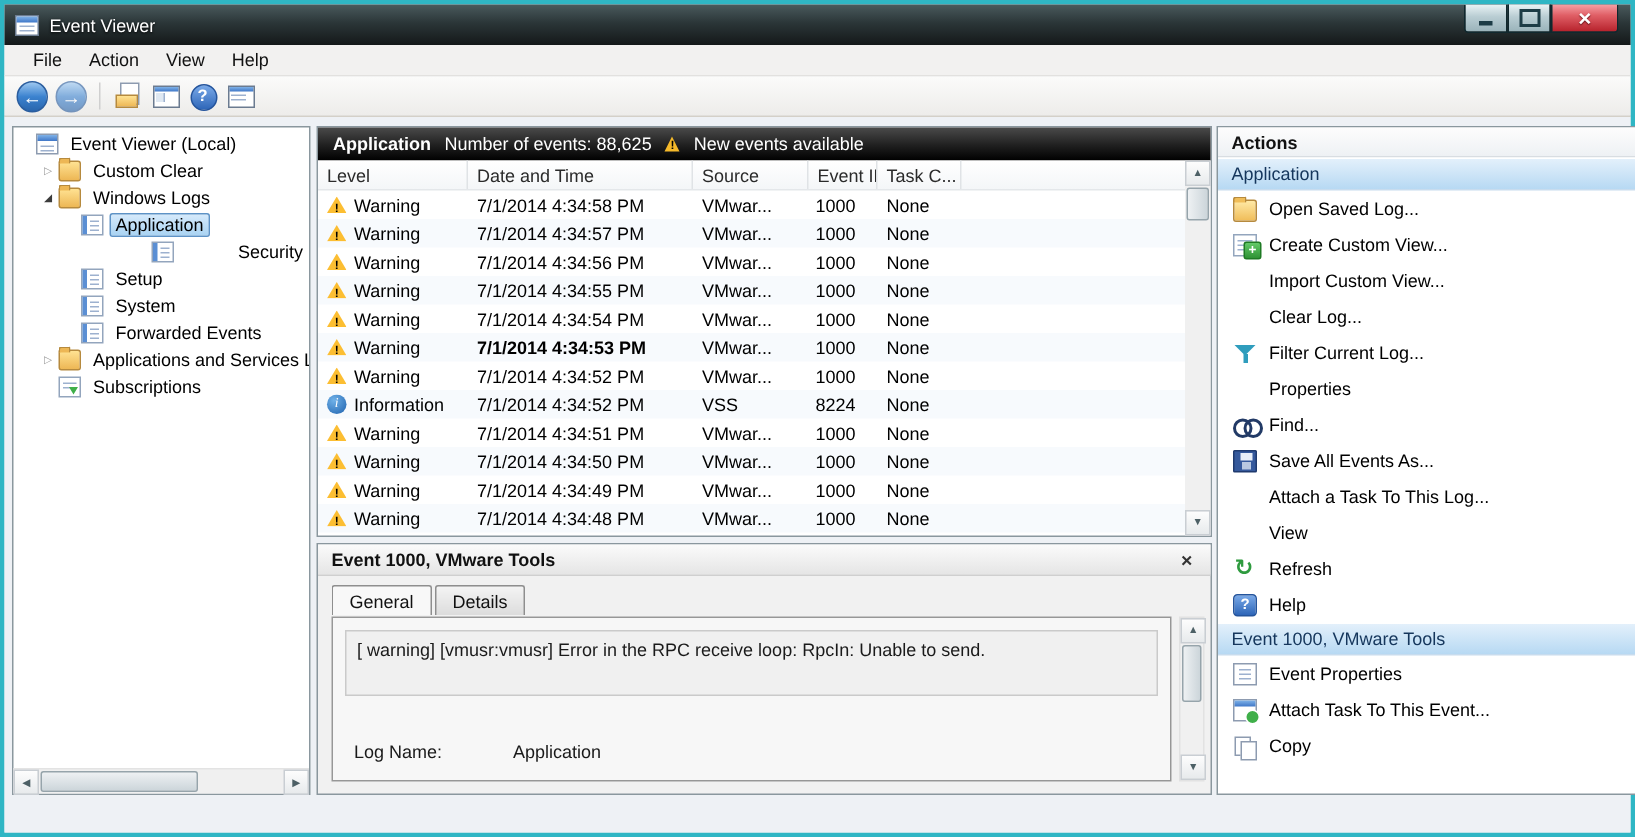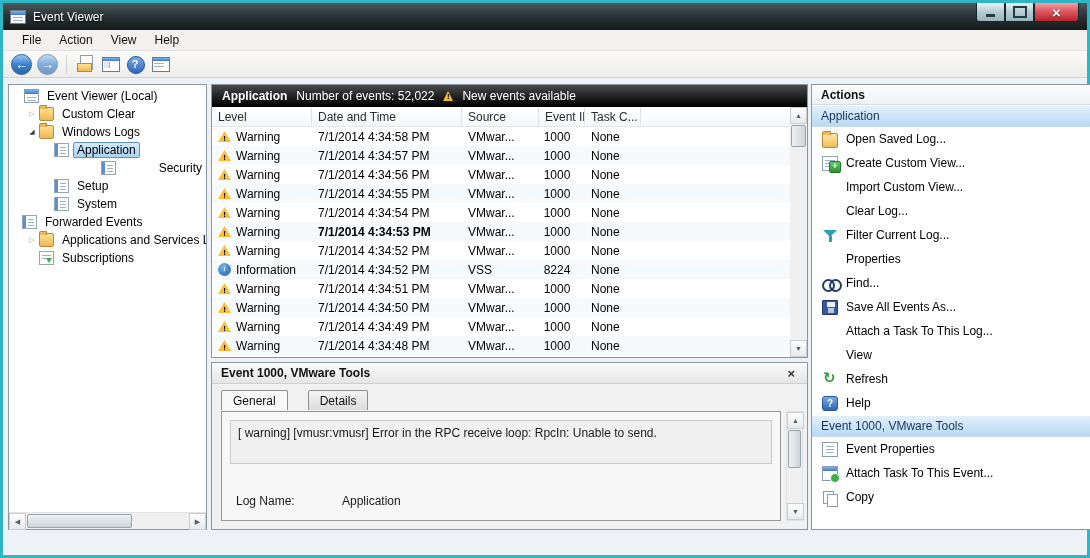--- a/index.html
+++ b/index.html
@@ -99,21 +99,21 @@
   .vscroll.vs-table { top:22px; right:0; bottom:0; }
   .vs-table .sb-thumb { left:1px; right:1px; top:18px; height:22px; }
 
   
   .preview { position:absolute; left:0; right:0; top:278px; height:168px; border:1px solid #8a979e; background:#f1f1f1; }
   .preview-header { height:21px; background:linear-gradient(#fbfbfb,#e5e5e5); border-bottom:1px solid #cfcfcf; display:flex; align-items:center; padding:0 9px; font-weight:bold; color:#111; }
   .pv-close { margin-left:auto; color:#333; font-size:13px; font-weight:bold; padding:0 3px; }
   .pv-close::after { content:"\00D7"; }
   .preview-body { position:absolute; left:0; right:0; top:21px; bottom:0; }
   .tabs { position:absolute; top:6px; left:9px; display:flex; z-index:2; }
-  .tab { padding:3px 11px 2px; border:1px solid #8e8e8e; border-bottom:none; margin-right:20px; background:linear-gradient(#f4f4f4,#dcdcdc); border-radius:2px 2px 0 0; color:#111; }
+  .tab { padding:3px 11px 2px; border:1px solid #8e8e8e; border-bottom:none; margin-right:2px; background:linear-gradient(#f4f4f4,#dcdcdc); border-radius:2px 2px 0 0; color:#111; }
   .tab.active { background:#f8f8f8; font-weight:normal; }
   .tabpanel { position:absolute; top:27px; left:9px; right:26px; bottom:8px; border:1px solid #979797; background:#f7f7f7; }
   .msgbox { position:absolute; top:8px; left:8px; right:8px; height:44px; border:1px solid #cacaca; background:#f0f0f0; padding:5px 7px; color:#1a1a1a; overflow:hidden; }
   .fieldrow { position:absolute; left:14px; bottom:12px; display:flex; color:#1a1a1a; }
   .fieldrow .flabel { width:106px; }
   .vscroll.vs-preview { top:27px; right:4px; bottom:8px; border:1px solid #e2e2e2; }
   .vs-preview .sb-thumb { left:1px; right:1px; top:18px; height:38px; }
 
   
   .actions-title { height:20px; background:linear-gradient(#fdfdfd,#eef1f4); border-bottom:1px solid #d8dde2; font-weight:bold; display:flex; align-items:center; padding:0 9px; color:#111; }
@@ -211,21 +211,21 @@
           <div class="tree-row" style="padding-left: 32px;">
             <span class="twisty"></span>
             <span class="tic tic-log"></span>
             <span class="tree-label">Setup</span>
           </div>
           <div class="tree-row" style="padding-left: 32px;">
             <span class="twisty"></span>
             <span class="tic tic-log"></span>
             <span class="tree-label">System</span>
           </div>
-          <div class="tree-row" style="">
+          <div class="tree-row" style="padding-left: 32px;">
             <span class="twisty"></span>
             <span class="tic tic-log"></span>
             <span class="tree-label">Forwarded Events</span>
           </div>
           <div class="tree-row" style="padding-left: 17px;">
             <span class="twisty">▷</span>
             <span class="tic tic-folder"></span>
             <span class="tree-label">Applications and Services Lo</span>
           </div>
           <div class="tree-row" style="padding-left: 17px;">
@@ -238,21 +238,21 @@
         <div class="sb-btn sb-left"></div>
         <div class="sb-thumb hthumb" style="left:18px; top:1px; bottom:1px; width:105px;"></div>
         <div class="sb-btn sb-right"></div>
       </div>
     </div>
 
     <div class="center-panel">
       <div class="table-container">
         <div class="center-hdr">
           <span class="center-title">Application</span>
-          <span>Number of events: 52,022</span>
+          <span>Number of events: 88,625</span>
           <span class="warn-mini"></span>
           <span>New events available</span>
         </div>
         <div class="col-header" id="thead">
             <div class="col" style="width: 100px;">Level</div>
             <div class="col" style="width: 150px;">Date and Time</div>
             <div class="col" style="width: 77px;">Source</div>
             <div class="col" style="width: 46px;">Event ID</div>
             <div class="col" style="width: 56px;">Task C...</div>
             <div class="col fill"></div>

